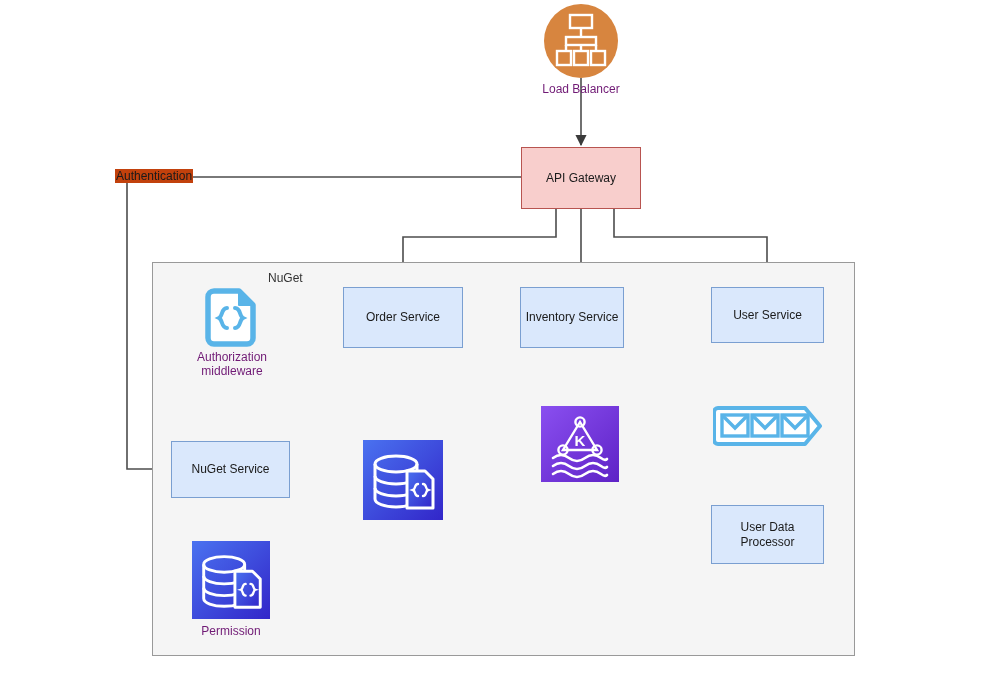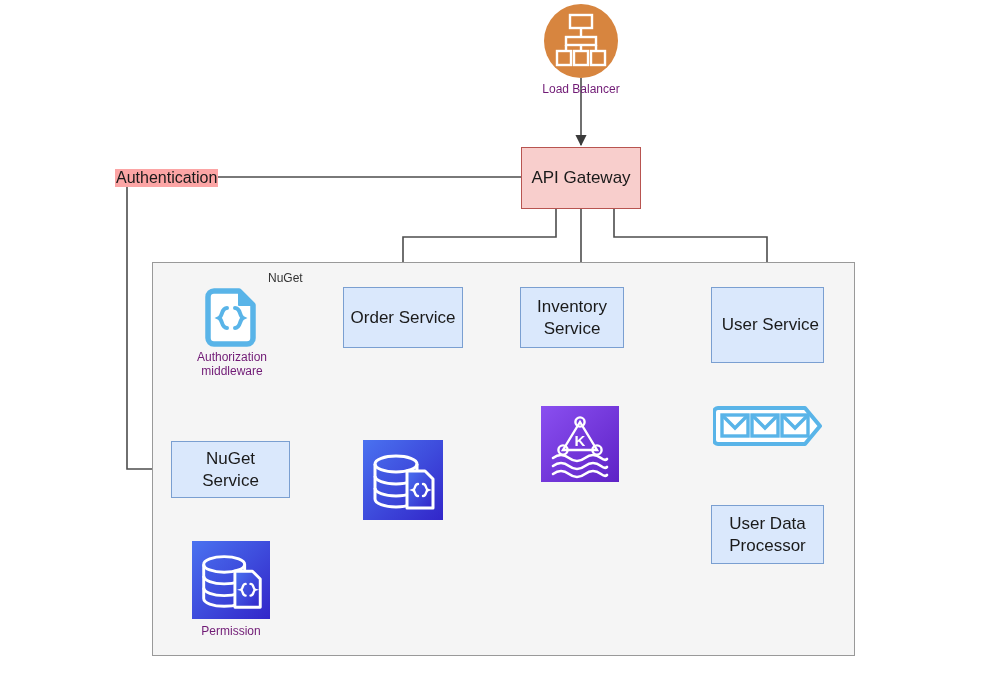--- a/index.html
+++ b/index.html
@@ -37,21 +37,21 @@
     color: #333333;
     white-space: nowrap;
   }
 
   
   .rect {
     position: absolute;
     display: flex;
     align-items: center;
     justify-content: center;
-    font-size: 17px;
+    font-size: 12px;
     color: #1a1a1a;
     text-align: center;
     line-height: 1.25;
     padding: 2px 4px;
   }
   .rect.svc {
     background: #dae8fc;
     border: 1px solid #7a9fd1;
   }
   .rect.gateway {
@@ -63,23 +63,23 @@
   .cap {
     position: absolute;
     font-size: 12px;
     color: #701a75;
     text-align: center;
     line-height: 1.2;
     white-space: pre-line;
   }
   .edge-label {
     position: absolute;
-    font-size: 16px;
+    font-size: 12px;
     color: #1a1a1a;
-    background: #fca5a5;
+    background: #c2410c;
     padding: 0 1px;
     white-space: nowrap;
   }
 
   
   .icon-wrap { position: absolute; }
   .icon-wrap svg { display: block; }
 </style>
 </head>
 <body>
@@ -154,21 +154,21 @@
   <div class="edge-label" style="left:115px; top:169px;">Authentication</div>
 
   <div class="rect svc" style="left:343px; top:287px; width:120px; height:61px;">
     <span>Order Service</span>
   </div>
 
   <div class="rect svc" style="left:520px; top:287px; width:104px; height:61px;">
     <span>Inventory Service</span>
   </div>
 
-  <div class="rect svc" style="left:711px; top:287px; width:113px; height:76px;justify-content:flex-end;">
+  <div class="rect svc" style="left:711px; top:287px; width:113px; height:56px;">
     <span>User Service</span>
   </div>
 
   <div class="icon-wrap" style="left:205px; top:288px; width:53px; height:60px;">
     <svg width="53" height="60" viewBox="0 0 53 60" xmlns="http://www.w3.org/2000/svg">
       <path d="M 9 3 L 34 3 L 48 17 L 48 50 A 6 6 0 0 1 42 56 L 9 56 A 6 6 0 0 1 3 50 L 3 9 A 6 6 0 0 1 9 3 Z" fill="#ffffff" stroke="#59b4e8" stroke-width="5.5" stroke-linejoin="round"></path>
       <path d="M 34 3 L 34 17 L 48 17" fill="#59b4e8" stroke="#59b4e8" stroke-width="2" stroke-linejoin="round"></path>
       <path d="M 22 20 C 16 20 18 28 14 30 C 18 32 16 40 22 40" fill="none" stroke="#59b4e8" stroke-width="4" stroke-linecap="round"></path>
       <path d="M 30 20 C 36 20 34 28 38 30 C 34 32 36 40 30 40" fill="none" stroke="#59b4e8" stroke-width="4" stroke-linecap="round"></path>
     </svg>

